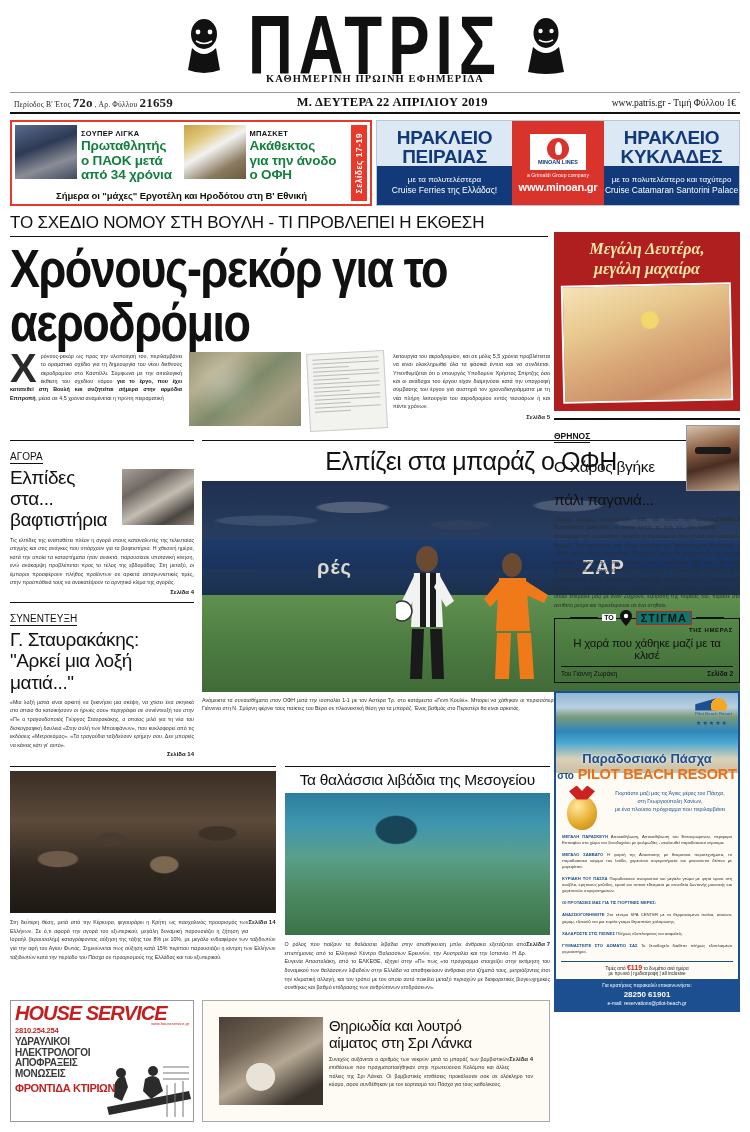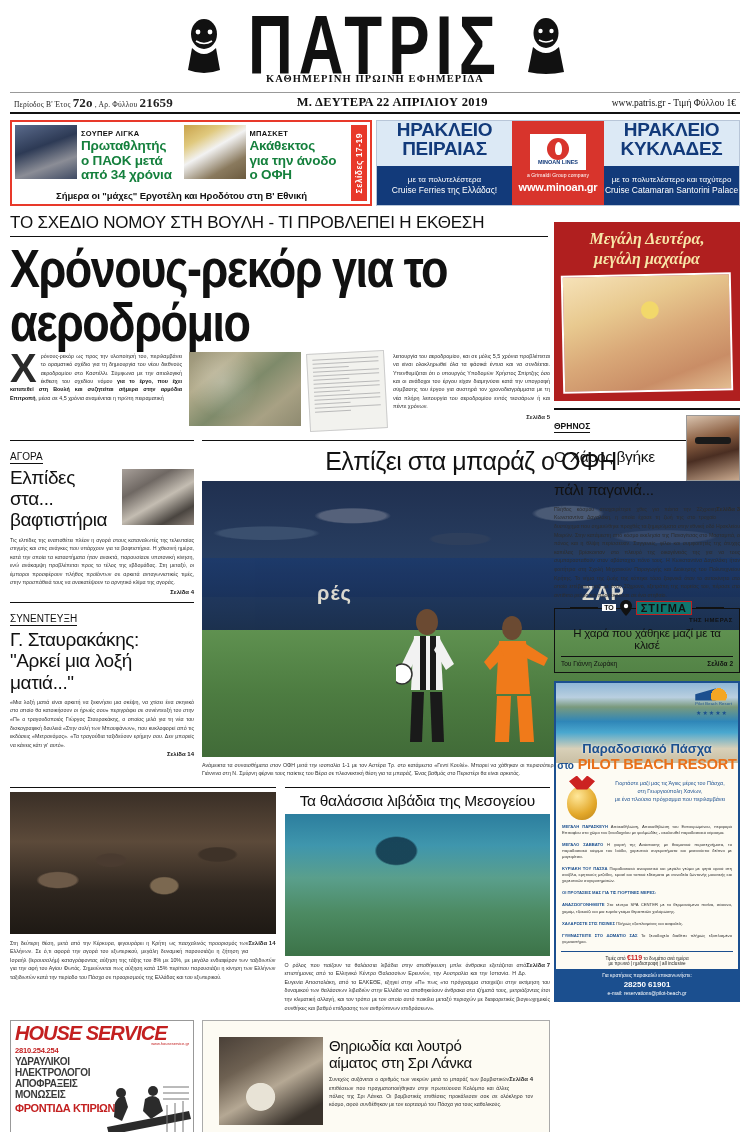--- a/index.html
+++ b/index.html
@@ -66,21 +66,21 @@
     align-items: center; justify-content: center; margin-left: 3px;
   }
   .sp-side span {
     writing-mode: vertical-rl; transform: rotate(180deg);
     font-size: 8.5px; font-weight: bold; letter-spacing: .5px;
   }
 
   .minoan-ad { flex: 1; display: flex; border: 1px solid #b8c6d8; }
   .mn-side { flex: 1; position: relative; background: #dce9f5; overflow: hidden;
     display: flex; flex-direction: column; }
-  .mn-top { flex: 0 0 54%; display: flex; align-items: flex-start; justify-content: center;
+  .mn-top { flex: 0 0 54%; display: flex; align-items: flex-end; justify-content: center;
     background: #dce9f5; position: relative; z-index: 2; }
   .mn-top-txt { text-align: center; color: #123a7a; font-weight: bold;
     font-size: 19px; line-height: .98; letter-spacing: -.3px; }
   .mn-wave { position: absolute; top: 46%; left: -5%; width: 110%; height: 22px; z-index: 1; }
   .mn-bot { flex: 1; background: #123a7a; color: #fff; text-align: center;
     display: flex; flex-direction: column; align-items: center; justify-content: center;
     font-size: 8px; line-height: 1.35; z-index: 2; }
   .mn-bot .l2 { font-size: 8.5px; }
   .mn-center { width: 92px; background: #d8342c; display: flex; flex-direction: column;
     align-items: center; justify-content: center; color: #fff; padding: 3px 0; }
@@ -134,21 +134,21 @@
   .sec-head { font-size: 19px; line-height: 1.12; letter-spacing: -.4px; color: #111; }
   .agora-row { display: flex; gap: 5px; }
   .agora-txtwrap { flex: 1; }
   .agora-photo { flex: 0 0 72px; height: 56px; align-self: flex-start; margin-top: 2px;
     background: linear-gradient(150deg,#a8a09a 0%,#6f6863 30%,#c4bdb2 55%,#4a4540 80%,#8e857c 100%); }
   .body-txt { font-size: 5.3px; line-height: 1.62; text-align: justify; color: #2d2d2d; margin-top: 5px; }
   .page-ref { font-size: 6px; font-weight: bold; text-align: right; margin-top: 2px; }
 
   .ofi-head { font-size: 25px; font-weight: normal; text-align: center;
     letter-spacing: -.5px; color: #111; padding: 2px 0 5px; }
-  .ofi-photo { width: 100%; height: 276px; position: relative; overflow: hidden;
+  .ofi-photo { width: 100%; height: 211px; position: relative; overflow: hidden;
     background: linear-gradient(180deg,#17263f 0%,#24405f 16%,#2a5a8a 26%,#6f7f6a 44%,#5d8f4e 62%,#4e7d42 100%); }
   .ofi-crowd { position: absolute; top: 0; left: 0; right: 0; height: 42%;
     background:
       radial-gradient(ellipse at 12% 45%, #3a4f6e 0 7%, transparent 8%),
       radial-gradient(ellipse at 28% 30%, #55617a 0 6%, transparent 7%),
       radial-gradient(ellipse at 48% 50%, #2e3f5c 0 7%, transparent 8%),
       radial-gradient(ellipse at 68% 28%, #4a5a75 0 6%, transparent 7%),
       radial-gradient(ellipse at 86% 48%, #35486a 0 7%, transparent 8%),
       linear-gradient(180deg,#203050,#2b4468); }
   .ofi-banner { position: absolute; top: 28%; left: 0; right: 0; height: 26%;
@@ -158,21 +158,21 @@
   .ofi-pitch { position: absolute; bottom: 0; left: 0; right: 0; height: 46%;
     background: linear-gradient(180deg,#5f9150 0%,#4d7c41 50%,#416b38 100%); }
   .ofi-p1, .ofi-p2 { position: absolute; bottom: 4%; }
   .ofi-p1 { left: 36%; width: 62px; height: 140px; }
   .ofi-p2 { left: 52%; width: 70px; height: 132px; }
   .ofi-cap { font-size: 5.3px; line-height: 1.6; text-align: justify; color: #2d2d2d;
     margin-top: 4px; padding-right: 2px; }
   .ofi-cap .pg { float: right; font-weight: bold; font-size: 6px; }
 
   
-  .rail { position: absolute; top: 222px; right: 10px; width: 186px; }
+  .rail { position: absolute; top: 232px; right: 10px; width: 186px; }
   .easter-box { background: #b01f1f; padding: 7px 8px 9px; }
   .easter-title { color: #f7e7a8; font-family: "Liberation Serif", serif;
     font-style: italic; font-size: 16px; line-height: 1.22; text-align: center; font-weight: bold; }
   .icon-img { width: 100%; height: 118px; margin-top: 6px; transform: rotate(-1.2deg);
     border: 2px solid #fff;
     background:
       radial-gradient(circle at 52% 30%, #f2d86a 0 7%, transparent 8%),
       linear-gradient(160deg,#f6e2b8 0%,#e8c98f 30%,#d9a878 55%,#c98d66 80%,#e3bd92 100%); }
 
   .rail-sep { height: 1.5px; background: #111; margin: 7px 0 5px; }

